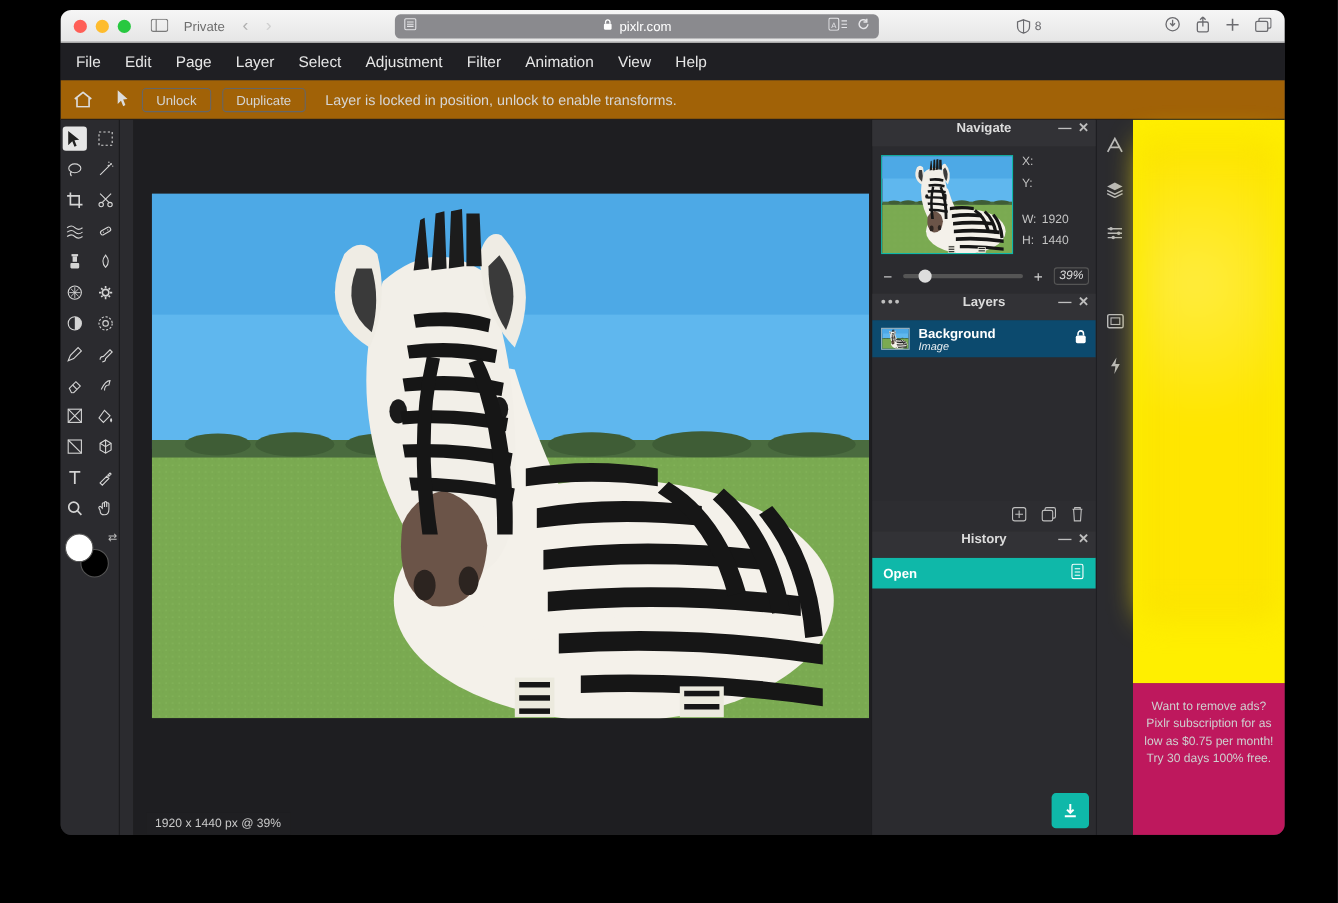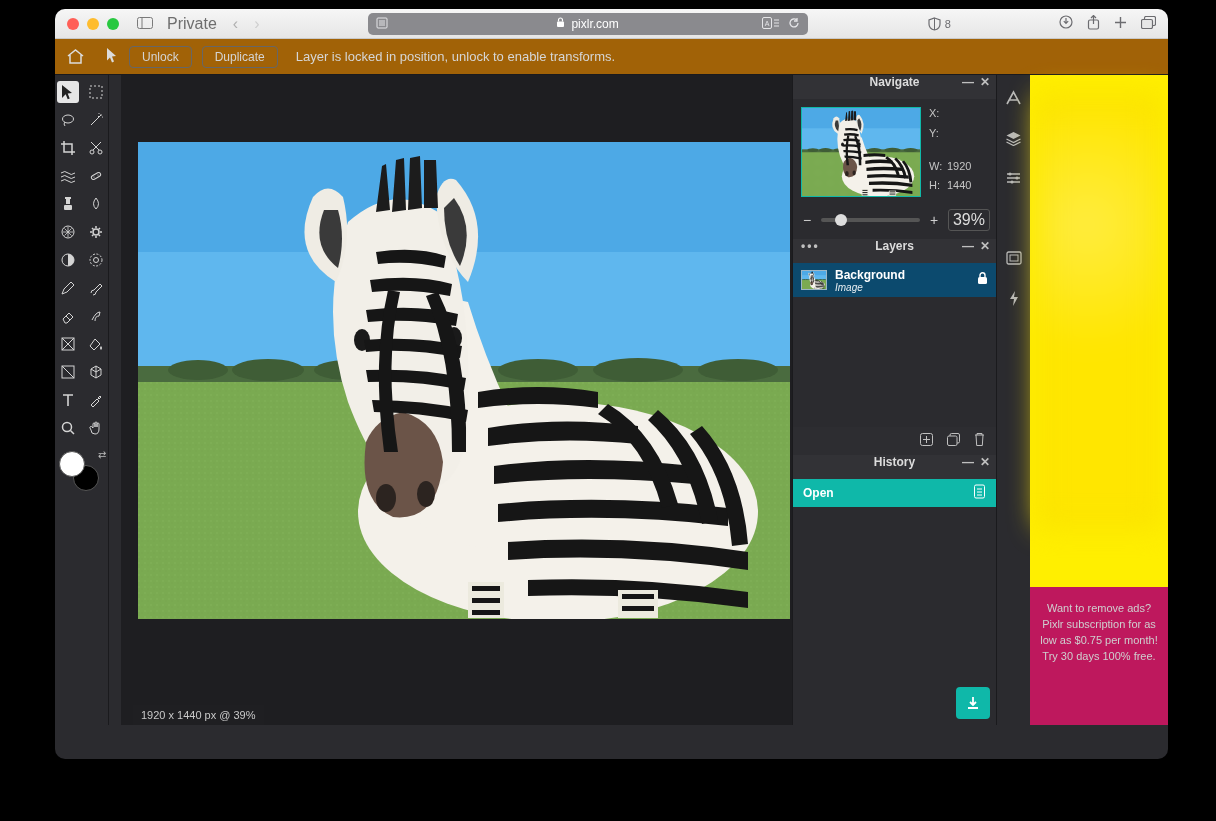--- a/index.html
+++ b/index.html
@@ -3,21 +3,21 @@
 <meta charset="utf-8">
 <style>
   * { box-sizing: border-box; margin: 0; padding: 0; font-family: -apple-system, BlinkMacSystemFont, "Segoe UI", Helvetica, Arial, sans-serif; }
   body { background: #000; width: 1216px; height: 821px; overflow: hidden; }
   .window { position: absolute; left: 55px; top: 9px; width: 1113px; height: 750px; background: #2b2b2f; border-radius: 10px; overflow: hidden; box-shadow: 0 10px 40px rgba(0,0,0,0.5); }
   
   .titlebar { height: 30px; background: linear-gradient(#f6f6f6,#e6e6e6); display:flex; align-items:center; padding: 0 12px; gap:8px; border-bottom:1px solid #c9c9c9;}
   .tl-dot { width:12px; height:12px; border-radius:50%; }
   .tl-red{background:#ff5f57;} .tl-yellow{background:#febc2e;} .tl-green{background:#28c840;}
   .sidebar-toggle { margin-left:10px; color:#6e6e6e; font-size:14px; }
-  .private { margin-left:6px; color:#6e6e6e; font-size:16px; font-weight:500;}
+  .private { margin-left:6px; color:#6e6e6e; font-size:12px; font-weight:500;}
   .nav-arrow { color:#b0b0b0; font-size:16px; margin-left:8px; }
   .urlbar { flex:0 0 440px; margin: 0 auto; height:22px; background:#8a8a8e; border-radius:5px; display:flex; align-items:center; justify-content:center; gap:6px; color:#fff; font-size:12px; position:relative;}
   .urlbar .control-icon { position:absolute; color:#e5e5e8; font-size:11px;}
   .toolbar-right { display:flex; gap:14px; color:#6e6e6e; align-items:center; margin-left: auto; }
   .toolbar-right .icn { font-size:14px; color:#6c6c70; }
   .shield-count { font-size:11px; color:#6c6c70; display:flex; align-items:center; gap:4px;}
   
   .menubar { height:34px; background:#1f1f23; display:flex; align-items:center; padding:0 14px; gap:22px; color:#e6e6e6; font-size:14px;}
   .menubar span { cursor:default; }
   
@@ -46,21 +46,21 @@
   .panel-head .ctrl { position:absolute; right:6px; display:flex; gap:6px; font-size:12px; color:#bfbfbf;}
   .panel-head .menu-dots { position:absolute; left:8px; color:#bfbfbf; letter-spacing:2px;}
   .nav-panel { padding:8px; }
   .nav-body { display:flex; gap:8px; }
   .nav-thumb { width:120px; height:90px; border:1px solid #0fb8a9; }
   .nav-info { font-size:11px; color:#c4c4c4; display:grid; grid-template-columns:18px auto; row-gap:2px;}
   .zoom-row { display:flex; align-items:center; gap:6px; padding:4px 6px 8px 6px;}
   .zoom-btn { width:16px; height:16px; display:flex;align-items:center;justify-content:center; color:#d0d0d0; font-size:14px;}
   .zoom-slider { flex:1; height:4px; background:#555; border-radius:2px; position:relative;}
   .zoom-slider .knob { position:absolute; left:14px; top:-4px; width:12px; height:12px; background:#ddd; border-radius:50%;}
-  .zoom-val { border:1px solid #555; border-radius:3px; font-size:16px; color:#ddd; padding:1px 4px;}
+  .zoom-val { border:1px solid #555; border-radius:3px; font-size:11px; color:#ddd; padding:1px 4px;font-style:italic;}
   .layers-body { flex:0 0 auto; }
   .layer-row { height:34px; background:#0c4a6e; display:flex; align-items:center; gap:8px; padding:0 8px; color:#fff;}
   .layer-thumb { width:26px; height:20px; border:1px solid rgba(255,255,255,0.6);}
   .layer-text .ln{ font-size:12px; font-weight:600;}
   .layer-text .lt{ font-size:10px; font-style:italic; opacity:0.9;}
   .lock-icn{ margin-left:auto; font-size:12px;}
   .layers-space { height:130px; background:#2b2b2f;}
   .layers-foot { height:28px; background:#2d2d31; display:flex; justify-content:flex-end; gap:12px; align-items:center; padding:0 10px; color:#bfbfbf; font-size:13px;}
   .hist-body { flex:1; background:#2b2b2f;}
   .hist-row { height:28px; background:#0fb8a9; color:#fff; display:flex; align-items:center; padding:0 10px; font-size:12px; font-weight:600; justify-content:space-between;}
@@ -227,20 +227,32 @@
       <span class="icn"><svg width="13" height="13" viewBox="0 0 13 13">
             <path d="M6.5 1v11M1 6.5h11" stroke="#6c6c70" stroke-width="1.4"></path>
           </svg></span>
       <span class="icn"><svg width="15" height="13" viewBox="0 0 15 13">
             <rect x="3.5" y="0.5" width="11" height="9" rx="1.5" fill="none" stroke="#6c6c70" stroke-width="1.2"></rect>
             <rect x="0.5" y="3.5" width="11" height="9" rx="1.5" fill="#e6e6e6" stroke="#6c6c70" stroke-width="1.2"></rect>
           </svg></span>
     </div>
   </div>
 
+  <div class="menubar">
+    <span>File</span>
+    <span>Edit</span>
+    <span>Page</span>
+    <span>Layer</span>
+    <span>Select</span>
+    <span>Adjustment</span>
+    <span>Filter</span>
+    <span>Animation</span>
+    <span>View</span>
+    <span>Help</span>
+  </div>
 
   <div class="subbar">
     <span class="home-icon">
         <svg width="17" height="15" viewBox="0 0 17 15">
           <path d="M1 7 8.5 1 16 7M3 6v8h11V6" fill="none" stroke="#dcdcdc" stroke-width="1.5"></path>
         </svg>
       </span>
     <span class="cursor-icon"><svg width="14" height="16" viewBox="0 0 14 16">
           <path d="M2 1l9 8-4 .5 2 5-2 1-2-5-3 3Z" fill="#dcdcdc"></path>
         </svg></span>

